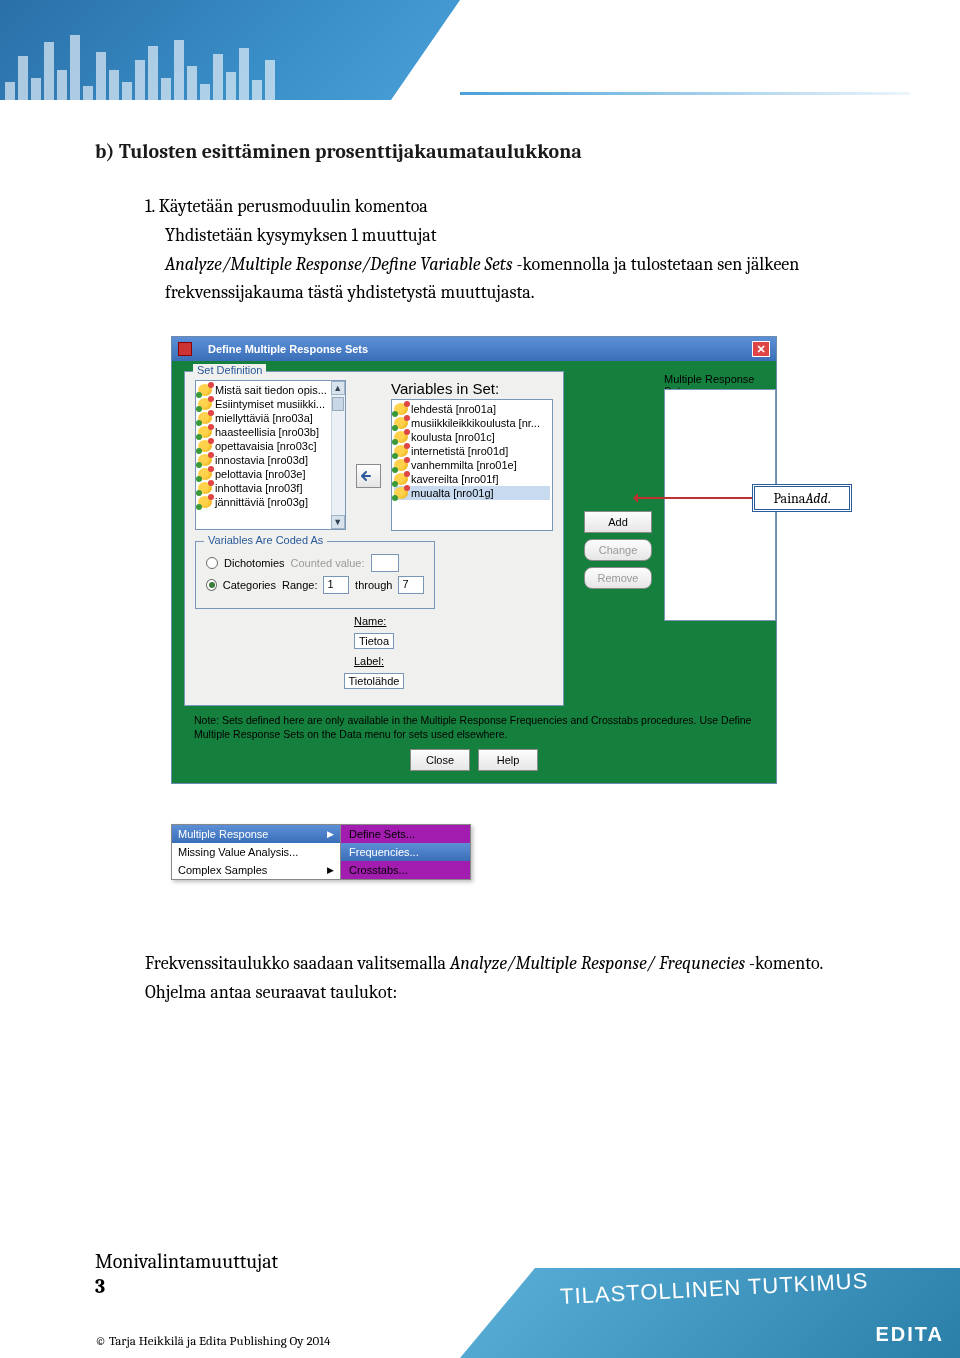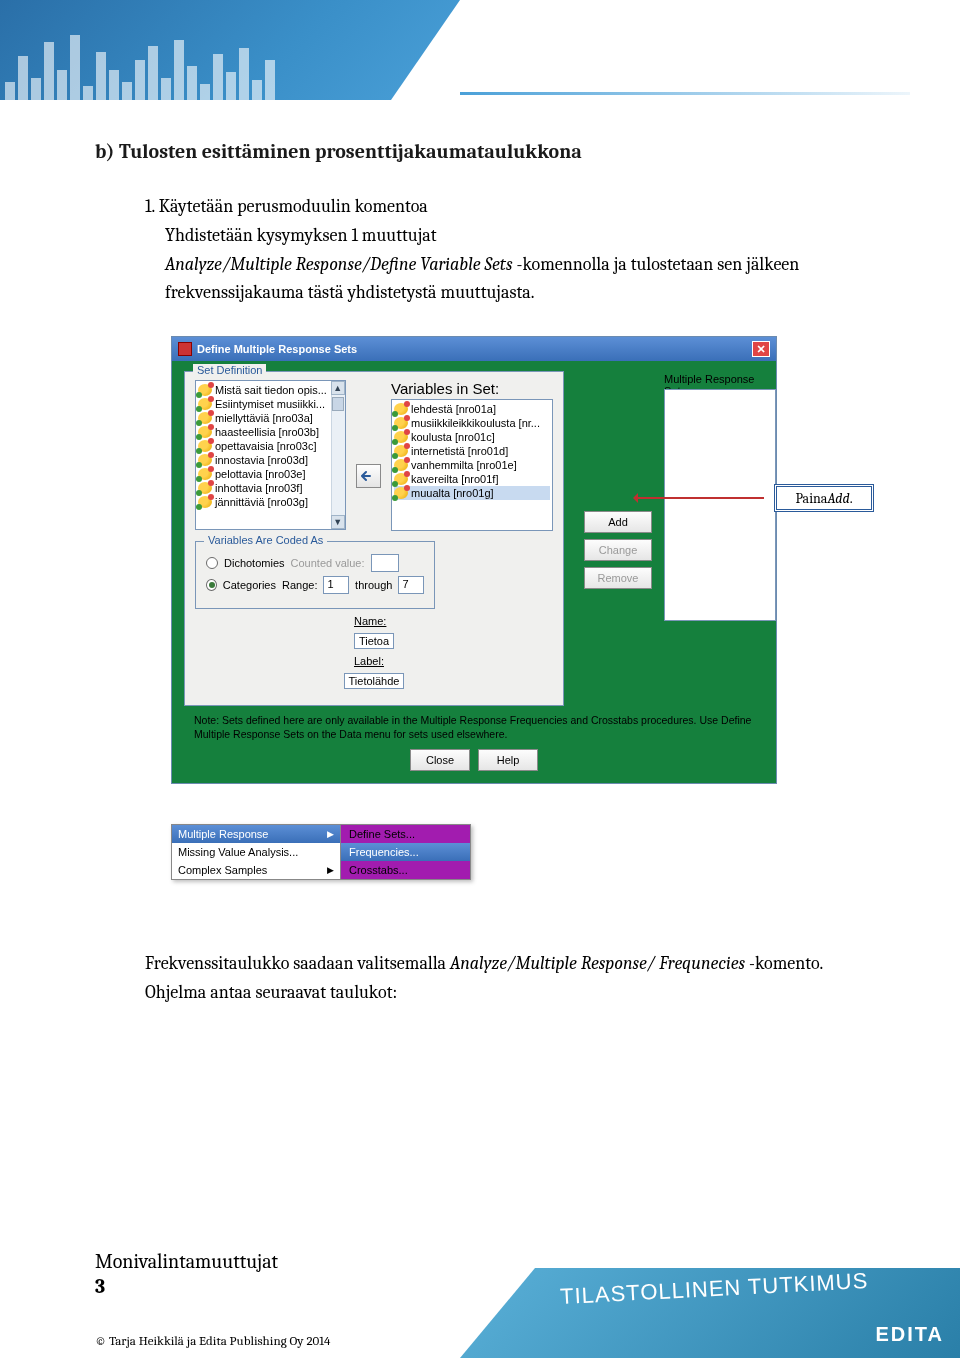--- a/index.html
+++ b/index.html
@@ -69,21 +69,21 @@
     font-family: Tahoma, Arial, sans-serif;
     font-size: 11px;
   }
   .titlebar {
     background: linear-gradient(to bottom, #5c8fd6, #3a6fb8);
     color: #fff;
     font-weight: bold;
     padding: 4px 6px;
     display: flex; justify-content: space-between; align-items: center;
   }
-  .titlebar .title-left { display: flex; align-items: center; gap: 5px; }
+  .titlebar .title-left { display: flex; align-items: center; gap: 16px; }
   .spss-glyph { width: 14px; height: 14px; background: #c33; border: 1px solid #800; }
   .close-btn {
     width: 18px; height: 16px;
     background: #e04545; color: #fff;
     display: flex; align-items: center; justify-content: center;
     font-family: Arial; font-size: 11px; font-weight: bold;
     border: 1px solid #fff;
   }
   .dlg-body { padding: 10px 12px 12px; background: #15803d; }
   .fieldset {
@@ -193,38 +193,38 @@
     position: absolute;
     left: 400px; top: 24px;
     display: flex; flex-direction: column; gap: 6px;
   }
   .side-btn {
     width: 68px; height: 22px;
     border: 1px solid #8a8a8a;
     background: linear-gradient(#fdfdfd, #e6e6e6);
     font-family: Tahoma, Arial, sans-serif; font-size: 11px;
   }
-  .side-btn.disabled { color: #9a9a9a; }
+  .side-btn.disabled { color: #9a9a9a; border-radius: 8px; }
   .mrs-label {
     position: absolute;
     left: 480px; top: 2px;
     font-size: 11px;
     font-family: Tahoma, Arial, sans-serif;
   }
   .mrs-box {
     position: absolute;
     left: 480px; top: 18px;
     width: 112px; height: 232px;
     border: 1px solid #7a96b8; background: #fff;
   }
 
   
   .callout {
     position: absolute;
-    left: 603px; top: 148px;
+    left: 581px; top: 148px;
     width: 100px; height: 28px;
     border: 3px double #2a5a9a;
     background: #fff;
     display: flex; align-items: center; justify-content: center;
     font-family: Cambria, Georgia, serif;
     font-size: 14px;
   }
   .callout-line {
     position: absolute;
     left: 465px; top: 161px;

